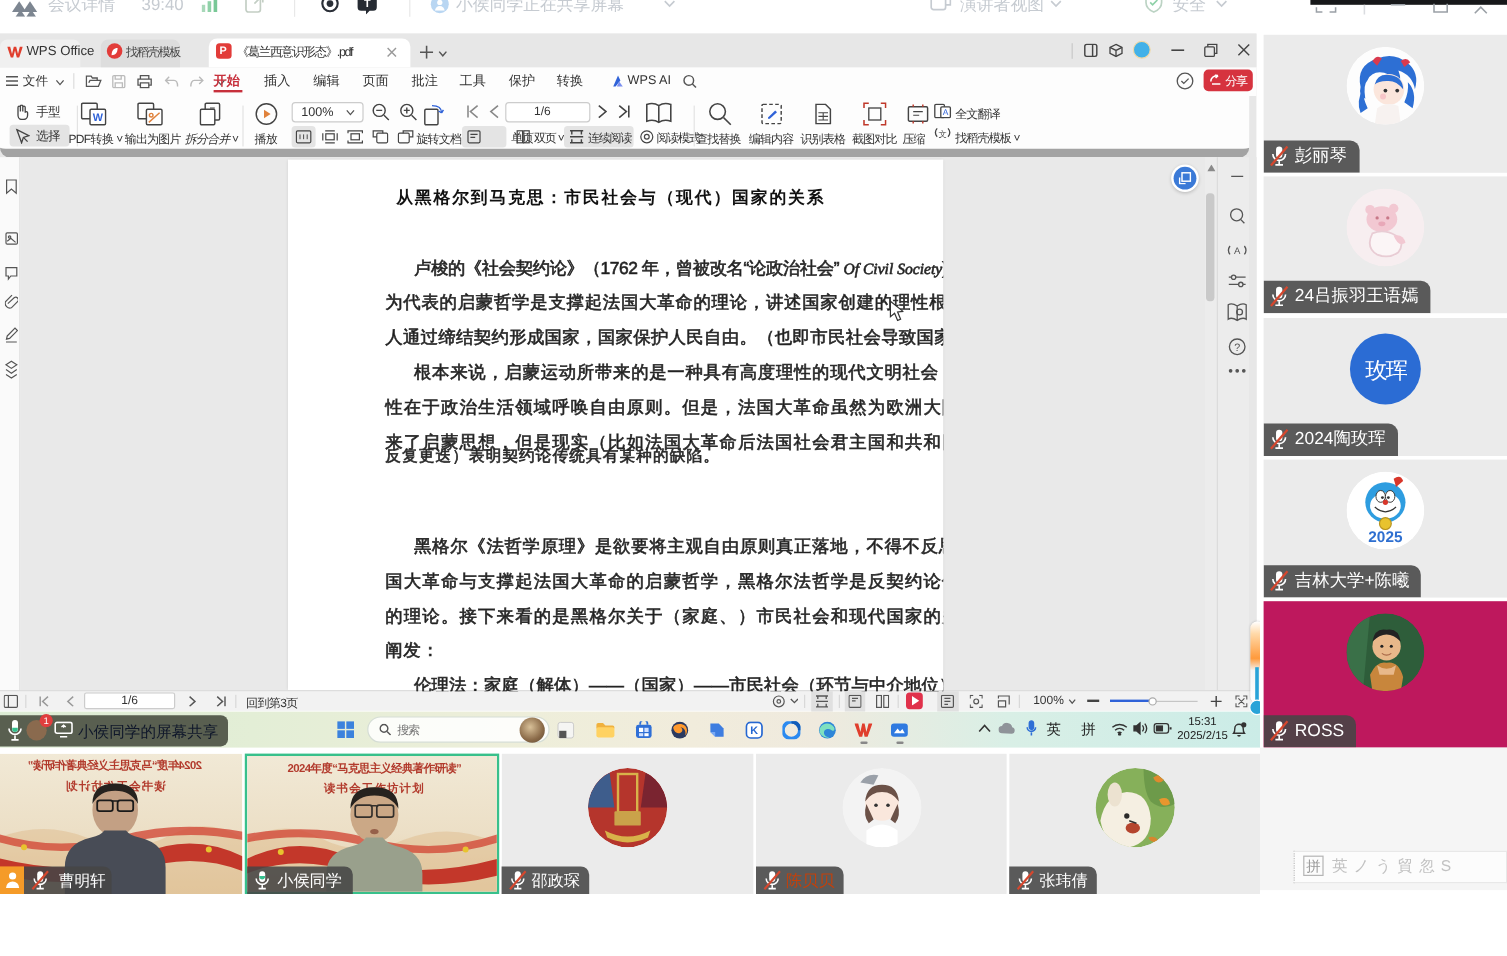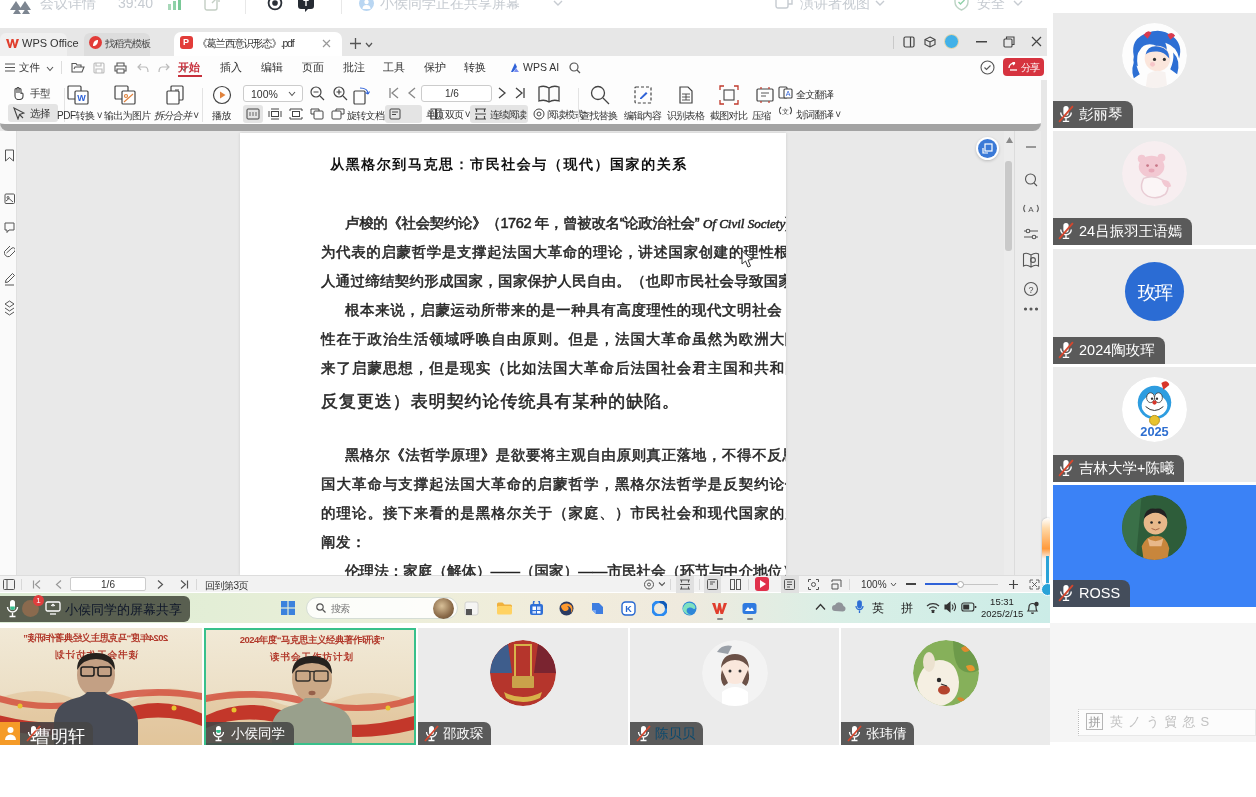--- a/index.html
+++ b/index.html
@@ -346,21 +346,21 @@
       <svg class="ab" style="left:778px;top:6px" width="15" height="13" viewBox="0 0 15 13" fill="none" stroke="#444" stroke-width="1.1">
           <rect x="1" y="1" width="8" height="11" rx="1"></rect>
           <rect x="6" y="3" width="8" height="9" rx="1" fill="#fff"></rect>
           <text x="10" y="10" font-size="7" fill="#2f62d8" stroke="none" text-anchor="middle">A</text>
         </svg>
       <div class="ab" style="left:796px;top:8px;font-size:10px;color:#333;letter-spacing:-0.7px;">全文翻译</div>
       <svg class="ab" style="left:778px;top:26px" width="15" height="13" viewBox="0 0 15 13" fill="none" stroke="#444" stroke-width="1.1">
           <path d="M3 1 C1 3 1 6 3 8 M12 1 C14 3 14 6 12 8"></path>
           <text x="7.5" y="8" font-size="7" fill="#444" stroke="none" text-anchor="middle">文</text>
         </svg>
-      <div class="ab" style="left:796px;top:28px;font-size:10px;color:#333;letter-spacing:-0.7px;">划词翻译 ˅</div>
+      <div class="ab" style="left:796px;top:28px;font-size:10px;color:#333;letter-spacing:-0.7px;">找稻壳模板 ˅</div>
     </div>
 
     <div class="ab" style="left:0;top:103px;width:1047px;height:444px;background:#e9e9e9;">
 
       <div class="ab" style="left:0;top:0;width:17px;height:444px;background:#fafafa;border-right:1px solid #e0e0e0;"></div>
       <svg class="ab" style="left:4px;top:18px" width="11" height="280" viewBox="0 0 11 280" fill="none" stroke="#555" stroke-width="1">
         <path d="M1.5 1 H9.5 V12 L5.5 8.5 L1.5 12 Z"></path>
         <rect x="1" y="45" width="9.5" height="9.5" rx="1"></rect>
           <circle cx="4" cy="48.5" r="1"></circle>
           <path d="M2 52 L5 49.5 L9 53"></path>
@@ -488,21 +488,21 @@
 
   <div class="ab" style="left:240px;top:133px;width:546px;height:443px;overflow:hidden;font-family:'Liberation Sans',sans-serif;color:#222;">
     <div class="ab" style="left:0;top:23px;width:538px;text-align:center;font-size:14px;font-weight:bold;letter-spacing:1.55px;color:#111;">从黑格尔到马克思：市民社会与（现代）国家的关系</div>
     <div id="doclines">
         <div class="ab" style="left:105px;top:81px;font-size:14.5px;letter-spacing:-0.37px;color:#1a1a1a;-webkit-text-stroke:0.55px #2e2e2e;white-space:nowrap;">卢梭的《社会契约论》（1762 年，曾被改名“论政治社会” <i style="font-family:'Liberation Serif',serif;letter-spacing:0px;font-size:13px;">Of Civil Society</i>)</div>
         <div class="ab" style="left:81px;top:110px;font-size:14.5px;letter-spacing:0.61px;color:#1a1a1a;-webkit-text-stroke:0.55px #2e2e2e;white-space:nowrap;">为代表的启蒙哲学是支撑起法国大革命的理论，讲述国家创建的理性根据：</div>
         <div class="ab" style="left:81px;top:139px;font-size:14.5px;letter-spacing:0.26px;color:#1a1a1a;-webkit-text-stroke:0.55px #2e2e2e;white-space:nowrap;">人通过缔结契约形成国家，国家保护人民自由。（也即市民社会导致国家）。</div>
         <div class="ab" style="left:105px;top:168px;font-size:14.5px;letter-spacing:0.58px;color:#1a1a1a;-webkit-text-stroke:0.55px #2e2e2e;white-space:nowrap;">根本来说，启蒙运动所带来的是一种具有高度理性的现代文明社会，理</div>
         <div class="ab" style="left:81px;top:197px;font-size:14.5px;letter-spacing:0.97px;color:#1a1a1a;-webkit-text-stroke:0.55px #2e2e2e;white-space:nowrap;">性在于政治生活领域呼唤自由原则。但是，法国大革命虽然为欧洲大陆带</div>
         <div class="ab" style="left:81px;top:226px;font-size:14.5px;letter-spacing:0.97px;color:#1a1a1a;-webkit-text-stroke:0.55px #2e2e2e;white-space:nowrap;">来了启蒙思想，但是现实（比如法国大革命后法国社会君主国和共和国的</div>
-        <div class="ab" style="left:81px;top:257px;font-size:17px;letter-spacing:0.95px;color:#1a1a1a;-webkit-text-stroke:0.55px #2e2e2e;white-space:nowrap;">反复更迭）表明契约论传统具有某种的缺陷。</div>
+        <div class="ab" style="left:81px;top:238px;font-size:13px;letter-spacing:0.95px;color:#1a1a1a;-webkit-text-stroke:0.55px #2e2e2e;white-space:nowrap;">反复更迭）表明契约论传统具有某种的缺陷。</div>
         <div class="ab" style="left:105px;top:313px;font-size:14.5px;letter-spacing:0.58px;color:#1a1a1a;-webkit-text-stroke:0.55px #2e2e2e;white-space:nowrap;">黑格尔《法哲学原理》是欲要将主观自由原则真正落地，不得不反思法</div>
         <div class="ab" style="left:81px;top:342px;font-size:14.5px;letter-spacing:0.97px;color:#1a1a1a;-webkit-text-stroke:0.55px #2e2e2e;white-space:nowrap;">国大革命与支撑起法国大革命的启蒙哲学，黑格尔法哲学是反契约论传统</div>
         <div class="ab" style="left:81px;top:371px;font-size:14.5px;letter-spacing:0.97px;color:#1a1a1a;-webkit-text-stroke:0.55px #2e2e2e;white-space:nowrap;">的理论。接下来看的是黑格尔关于（家庭、）市民社会和现代国家的关系</div>
         <div class="ab" style="left:81px;top:400px;font-size:14.5px;letter-spacing:0.6px;color:#1a1a1a;-webkit-text-stroke:0.55px #2e2e2e;white-space:nowrap;">阐发：</div>
         <div class="ab" style="left:105px;top:429px;font-size:14.5px;letter-spacing:0.08px;color:#1a1a1a;-webkit-text-stroke:0.55px #2e2e2e;white-space:nowrap;">伦理法：家庭（解体）——（国家）——市民社会（环节与中介地位）</div>
       </div>
   </div>
 
   <div class="ab" id="taskbar" style="left:0;top:593px;width:1050px;height:30px;background:linear-gradient(90deg,#dcebd4 0%,#e3eed6 20%,#eeeeda 42%,#f1ecdc 55%,#efeade 65%,#d9efe6 80%,#cbece7 100%);">
 
@@ -732,57 +732,57 @@
             <path d="M44 58 q5 -2 8 2 q-5 4 -8 -2 Z" fill="#d8862e"></path>
           </g>
         </svg>
       </div>
       <div class="ab" style="left:20px;top:94px;width:73px;height:23px;background:rgba(70,70,70,0.88);border-radius:0 7px 0 0;"></div>
       <svg class="ab" style="left:26px;top:97px" width="15" height="17" viewBox="0 0 15 17">
         <rect x="5" y="1" width="5" height="9" rx="2.5" fill="#fff"></rect>
         <path d="M2.5 7 a5 5 0 0 0 10 0 M7.5 12 V15 M4.5 15.5 H10.5" fill="none" stroke="#fff" stroke-width="1.3"></path>
         <path d="M1 16 L14 1" stroke="#d5472e" stroke-width="1.8"></path>
       </svg>
-      <div class="ab" style="left:34px;top:97px;font-size:17px;color:#fff;letter-spacing:0;">曹明轩</div>
+      <div class="ab" style="left:49px;top:97px;font-size:13px;color:#fff;letter-spacing:0;">曹明轩</div>
       <div class="ab" style="left:206px;top:94px;width:88px;height:23px;background:rgba(70,70,70,0.88);border-radius:0 7px 0 0;"></div>
       <svg class="ab" style="left:212px;top:97px" width="13" height="17" viewBox="0 0 13 17">
         <rect x="4" y="1" width="5" height="9" rx="2.5" fill="#fff"></rect>
         <path d="M4.2 6.5 a2.5 2.5 0 0 0 4.6 0 v-1.5 h-4.6 z" fill="#35c08e"></path>
         <path d="M1.5 7 a5 5 0 0 0 10 0 M6.5 12 V15 M3.5 15.5 H9.5" fill="none" stroke="#fff" stroke-width="1.3"></path>
       </svg>
       <div class="ab" style="left:231px;top:97px;font-size:13.5px;color:#fff;letter-spacing:0;">小侯同学</div>
       <div class="ab" style="left:418px;top:94px;width:73px;height:23px;background:rgba(70,70,70,0.88);border-radius:0 7px 0 0;"></div>
       <svg class="ab" style="left:424px;top:97px" width="15" height="17" viewBox="0 0 15 17">
         <rect x="5" y="1" width="5" height="9" rx="2.5" fill="#fff"></rect>
         <path d="M2.5 7 a5 5 0 0 0 10 0 M7.5 12 V15 M4.5 15.5 H10.5" fill="none" stroke="#fff" stroke-width="1.3"></path>
         <path d="M1 16 L14 1" stroke="#d5472e" stroke-width="1.8"></path>
       </svg>
       <div class="ab" style="left:443px;top:97px;font-size:13.5px;color:#fff;letter-spacing:0;">邵政琛</div>
       <div class="ab" style="left:630px;top:94px;width:73px;height:23px;background:rgba(70,70,70,0.88);border-radius:0 7px 0 0;"></div>
       <svg class="ab" style="left:636px;top:97px" width="15" height="17" viewBox="0 0 15 17">
         <rect x="5" y="1" width="5" height="9" rx="2.5" fill="#fff"></rect>
         <path d="M2.5 7 a5 5 0 0 0 10 0 M7.5 12 V15 M4.5 15.5 H10.5" fill="none" stroke="#fff" stroke-width="1.3"></path>
         <path d="M1 16 L14 1" stroke="#d5472e" stroke-width="1.8"></path>
       </svg>
-      <div class="ab" style="left:655px;top:97px;font-size:13.5px;color:#0c4a6e;letter-spacing:0;">陈贝贝</div>
+      <div class="ab" style="left:655px;top:97px;font-size:13.5px;color:#c2410c;letter-spacing:0;">陈贝贝</div>
       <div class="ab" style="left:841px;top:94px;width:73px;height:23px;background:rgba(70,70,70,0.88);border-radius:0 7px 0 0;"></div>
       <svg class="ab" style="left:847px;top:97px" width="15" height="17" viewBox="0 0 15 17">
         <rect x="5" y="1" width="5" height="9" rx="2.5" fill="#fff"></rect>
         <path d="M2.5 7 a5 5 0 0 0 10 0 M7.5 12 V15 M4.5 15.5 H10.5" fill="none" stroke="#fff" stroke-width="1.3"></path>
         <path d="M1 16 L14 1" stroke="#d5472e" stroke-width="1.8"></path>
       </svg>
       <div class="ab" style="left:866px;top:97px;font-size:13.5px;color:#fff;letter-spacing:0;">张玮倩</div>
       <div class="ab" style="left:0;top:94px;width:20px;height:23px;background:#f59b28;"></div>
       <svg class="ab" style="left:4px;top:98px" width="13" height="15" viewBox="0 0 13 15">
         <circle cx="6.5" cy="4" r="3" fill="#fff"></circle>
         <path d="M1 14 a5.5 5.5 0 0 1 11 0 Z" fill="#fff"></path>
       </svg>
     </div>
 
-  <div class="ab" id="sidebar" style="left:1050px;top:0;width:206px;height:781px;background:#fff;">
+  <div class="ab" id="sidebar" style="left:1050px;top:16px;width:206px;height:781px;background:#fff;">
       <div class="ab" style="left:3px;top:13px;width:203px;height:115px;background:#ebebeb;overflow:hidden;">
         <svg class="ab" style="left:69px;top:10px" width="65" height="65" viewBox="0 0 66 66">
           <defs>
             <clipPath id="css1">
               <circle cx="33" cy="33" r="33"></circle>
             </clipPath>
           </defs>
           <g clip-path="url(#css1)">
             <circle cx="33" cy="33" r="33" fill="#fdfdfd"></circle>
             <path d="M12 34 Q8 16 26 10 Q40 4 52 14 Q62 22 58 36 Q56 24 44 20 Q48 30 42 34 Q40 24 32 22 Q22 20 18 28 Q14 32 16 44 Q10 42 12 34 Z" fill="#2d6fd4"></path>
@@ -873,21 +873,21 @@
             <text x="33" y="60" font-size="13" font-weight="bold" fill="#2e6fd0" text-anchor="middle" style="font-family:Liberation Sans">2025</text>
           </g>
         </svg>
         <div class="ab" style="left:0;top:88px;height:27px;padding:0 10px 0 26px;background:rgba(70,70,70,0.88);border-radius:0 8px 0 0;font-size:14.5px;color:#fff;line-height:27px;white-space:nowrap;">吉林大学+陈曦</div>
         <svg class="ab" style="left:5px;top:92px" width="16" height="18" viewBox="0 0 15 17">
           <rect x="5" y="1" width="5" height="9" rx="2.5" fill="#fff"></rect>
           <path d="M2.5 7 a5 5 0 0 0 10 0 M7.5 12 V15 M4.5 15.5 H10.5" fill="none" stroke="#fff" stroke-width="1.3"></path>
           <path d="M1 16 L14 1" stroke="#d5472e" stroke-width="1.8"></path>
         </svg>
       </div>
-      <div class="ab" style="left:3px;top:485px;width:203px;height:122px;background:#3b82f6;overflow:hidden;">
+      <div class="ab" style="left:3px;top:485px;width:203px;height:122px;background:#be185d;overflow:hidden;">
         <svg class="ab" style="left:69px;top:10px" width="65" height="65" viewBox="0 0 66 66">
           <defs>
             <clipPath id="css5">
               <circle cx="33" cy="33" r="33"></circle>
             </clipPath>
           </defs>
           <g clip-path="url(#css5)">
             <circle cx="33" cy="33" r="33" fill="#2e5d3a"></circle>
             <path d="M0 0 H20 L14 66 H0 Z" fill="#3a7048"></path>
             <circle cx="34" cy="28" r="12" fill="#e8b88a"></circle>

